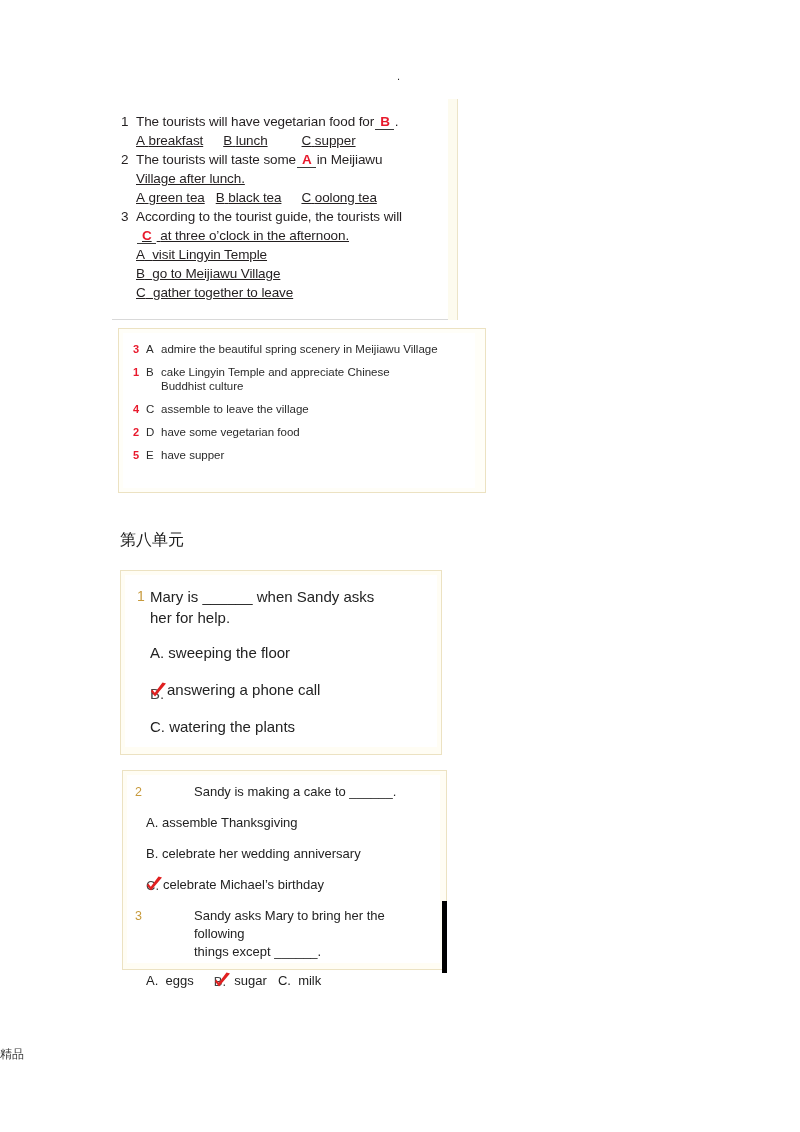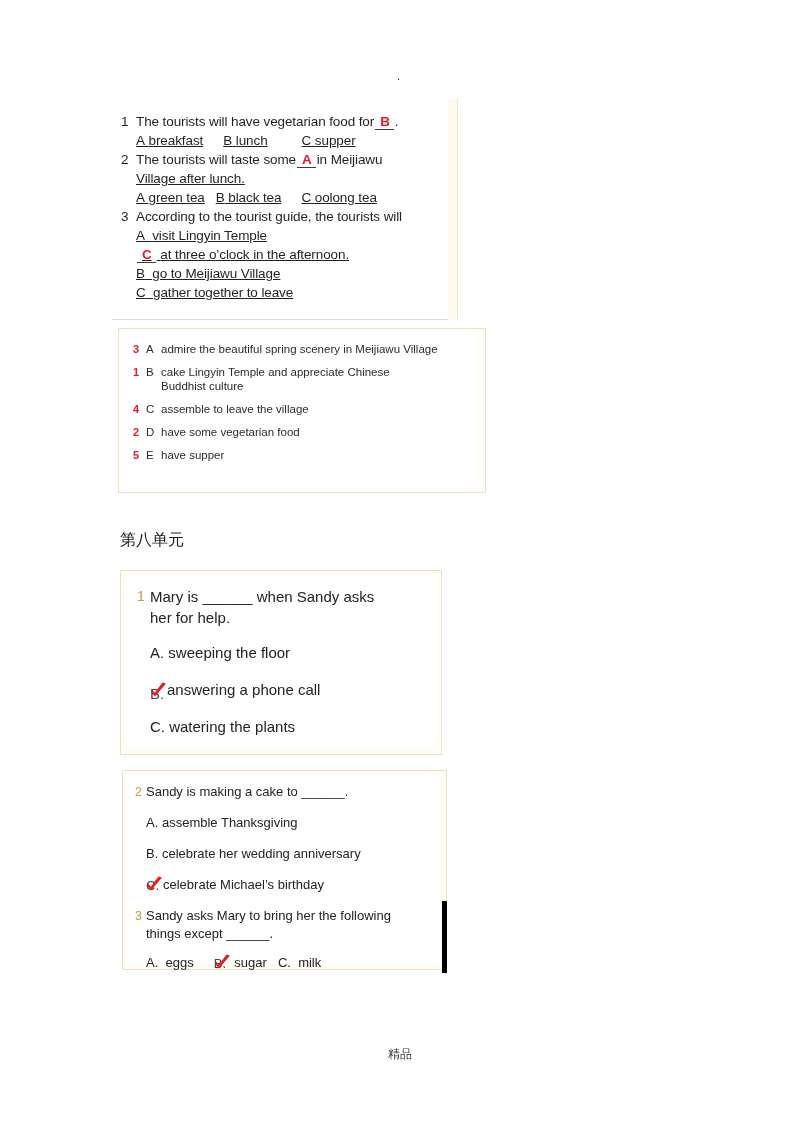--- a/index.html
+++ b/index.html
@@ -250,21 +250,21 @@
   .b4 .stem {
     display: flex;
     align-items: flex-start;
   }
   .b4 .num {
     color: #c79a3c;
     width: 11px;
     flex: 0 0 11px;
     font-size: 12.5px;
   }
-  .b4 .stem-txt { flex: 1 1 auto; }
+  .b4 .stem-txt { flex: 1 1 auto; margin-left: 48px; }
   .b4 .choice {
     padding-left: 11px;
     margin-top: 13px;
     position: relative;
   }
   .b4 .q3 { margin-top: 13px; }
   .b4 .inline-opts {
     padding-left: 11px;
     margin-top: 11px;
   }
@@ -289,21 +289,20 @@
     top: 0;
     color: #232323;
     opacity: 0.85;
   }
 
   .footer-cn {
     position: absolute;
     left: 0;
     right: 0;
     top: 1046px;
-    text-align: center;
     font-size: 12px;
     color: #3b3b3b;
     font-family: "DejaVu Sans", "Liberation Sans", sans-serif;
   }
 </style>
 </head>
 <body>
 
 <div class="page">
 
@@ -325,23 +324,23 @@
         <span class="txt"><span>The tourists will taste some</span><span class="ans-red">A</span><span>in Meijiawu</span></span>
       </div>
       <div class="indent">Village after lunch.</div>
 
       <div class="indent"><span>A</span>&nbsp;<span>green tea</span><span class="opt-gap-sm"></span><span>B</span>&nbsp;<span>black tea</span><span class="opt-gap"></span><span>C</span>&nbsp;<span>oolong tea</span></div>
 
       <div class="row">
         <span class="num">3</span>
         <span class="txt">According to the tourist guide, the tourists will</span>
       </div>
+      <div class="indent"><span class="ans-red">C</span>&nbsp;<span>at three o’clock in the afternoon.</span></div>
+
       <div class="indent"><span>A</span>&nbsp;&nbsp;<span>visit Lingyin Temple</span></div>
-
-      <div class="indent"><span class="ans-red">C</span>&nbsp;<span>at three o’clock in the afternoon.</span></div>
       <div class="indent"><span>B</span>&nbsp;&nbsp;<span>go to Meijiawu Village</span></div>
       <div class="indent"><span>C</span>&nbsp;&nbsp;<span>gather together to leave</span></div>
 
     </div>
   </div>
 
   <div class="shot shot--two">
     <div class="inner-white"></div>
     <div class="shot-body b2">
 

